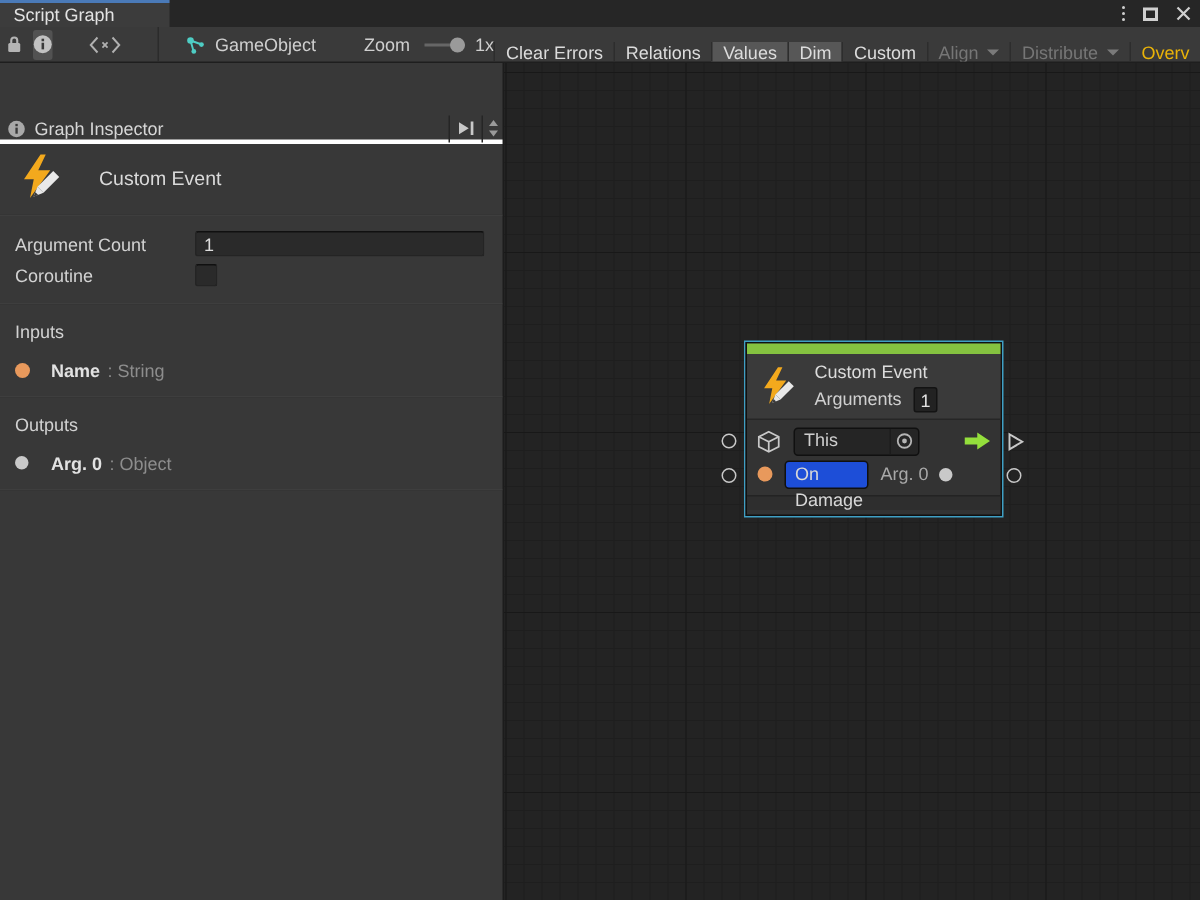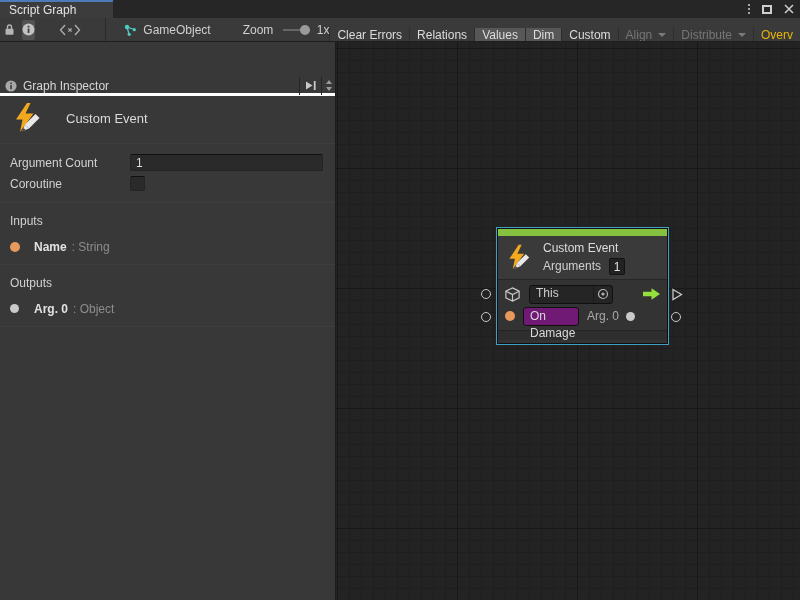--- a/index.html
+++ b/index.html
@@ -93,21 +93,21 @@
   .arg-box { margin-left:8px; width:16px; height:17px; background:#222; border:1px solid #131313;
     border-radius:2px; color:#e2e2e2; text-align:center; line-height:16px; }
   .node-body { padding:3px 0; }
   .node-row { height:22px; display:flex; align-items:center; padding:0 7px; }
   .combo { margin-left:9px; width:84px; height:19px; background:#252525; border:1px solid #101010;
     border-radius:3px; display:flex; align-items:flex-start; }
   .combo-text { flex:1; padding-left:6px; color:#cfcfcf; }
   .combo-picker { width:19px; display:flex; align-items:center; justify-content:center;
     border-left:1px solid #1c1c1c; height:100%; }
   .flow-out { margin-left:auto; display:flex; align-items:center; }
-  .txt-field { margin-left:8px; width:56px; height:19px; background:#701a75; border:1px solid #101010;
+  .txt-field { margin-left:8px; width:56px; height:19px; background:#1d4ed8; border:1px solid #101010;
     border-radius:3px; color:#d8d8d8; line-height:17px; padding-left:6px; }
   .arg-label { margin-left:8px; color:#a8a8a8; }
   .node-dot-gray { margin-left:7px; width:9px; height:9px; border-radius:50%; background:#c9c9c9; }
   .node-footer { height:10px; background:#2e2e2e; border-top:1px solid #232323; }
   .port { position:absolute; }
   .port-circle { width:10px; height:10px; border:1px solid #c8c8c8; border-radius:50%; }
   .pl1 { left:-16px; top:61px; } .pl2 { left:-16px; top:84px; }
   .pr-tri { left:175px; top:60px; } .pr-circle { left:174px; top:84px; }
 </style>
 </head>

